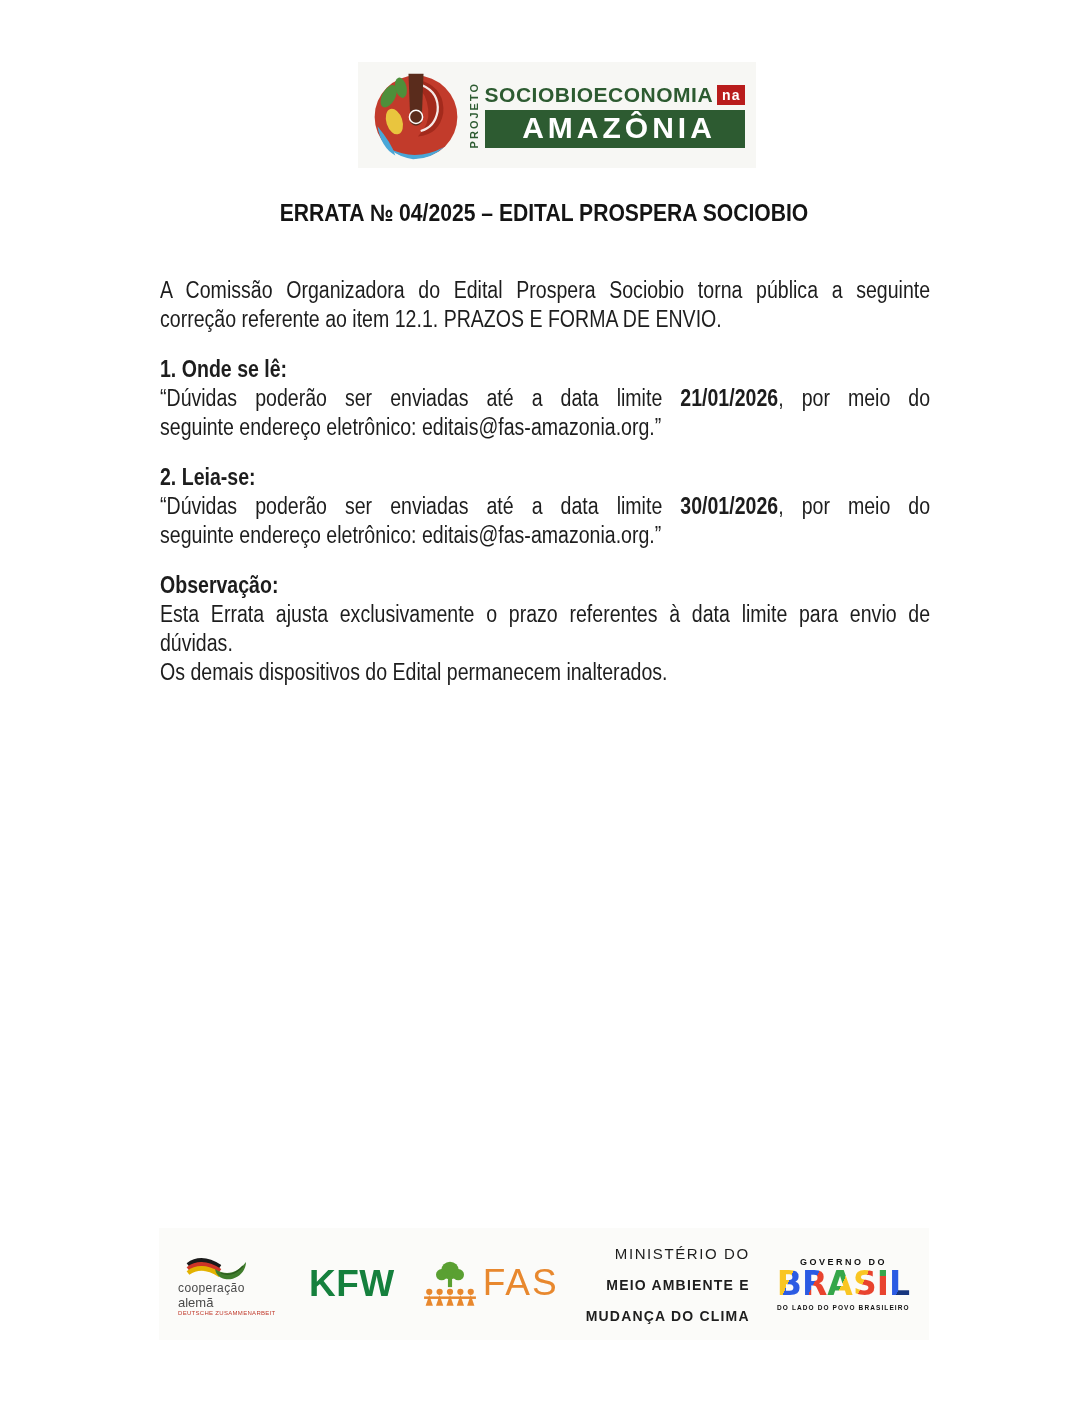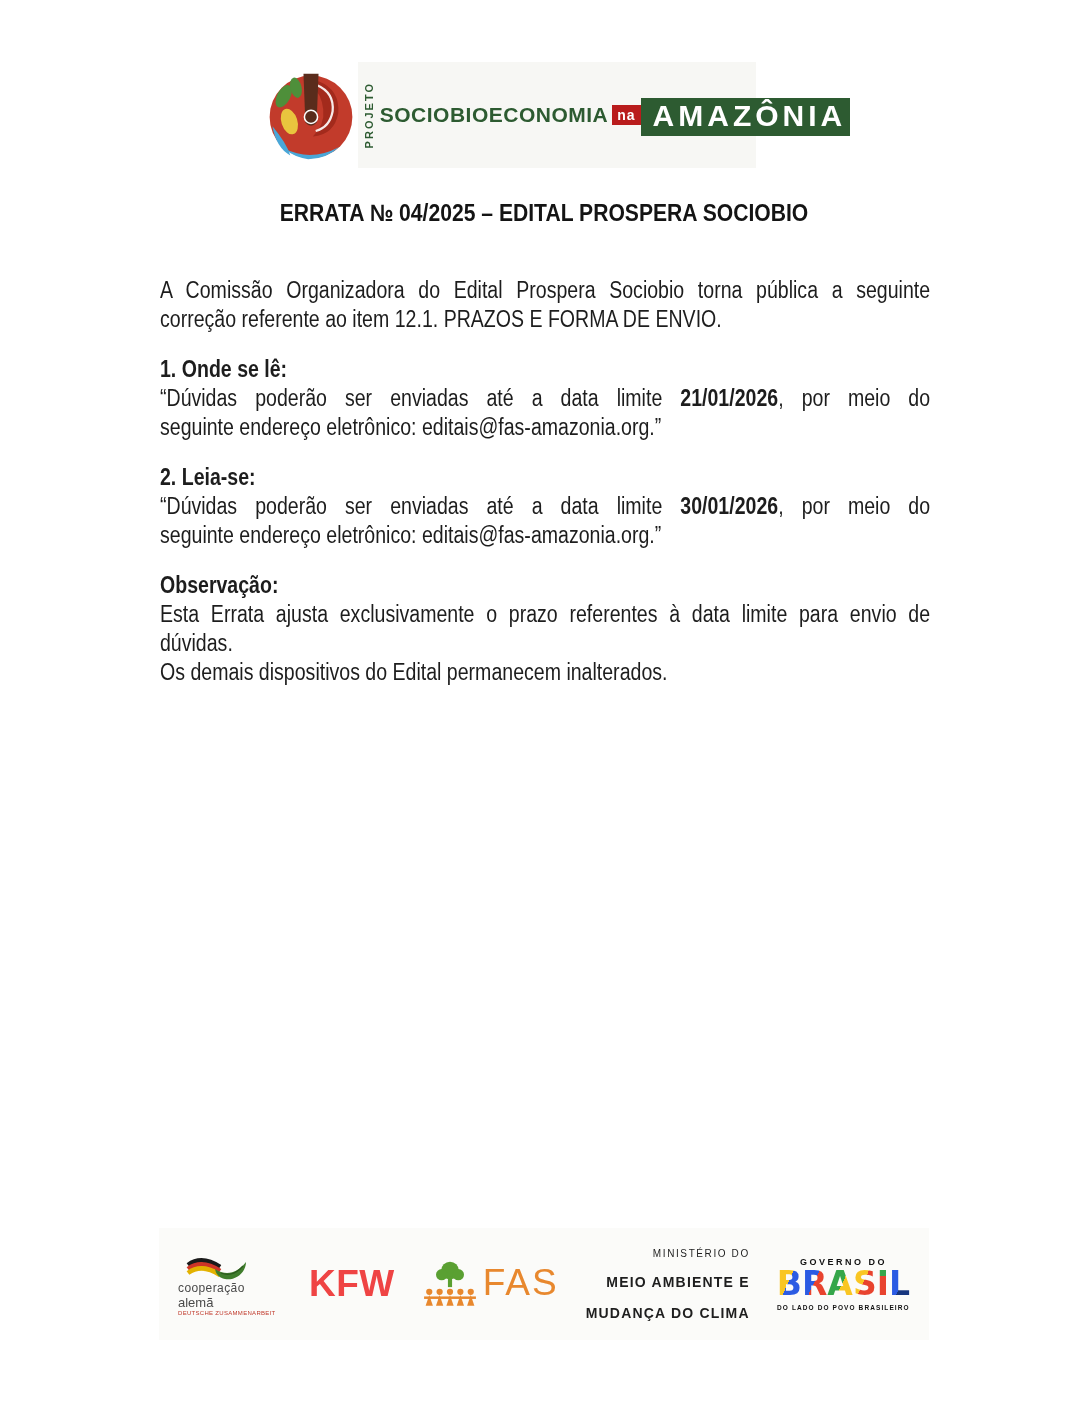--- a/index.html
+++ b/index.html
@@ -11,21 +11,21 @@
   
   .header-band {
     position:absolute; left:358px; top:62px; width:398px; height:106px;
     background:#f7f7f4; display:flex; align-items:center; justify-content:center; gap:5px;
   }
   .emblem { width:94px; height:94px; flex:0 0 auto; }
   .projeto {
     writing-mode:vertical-rl; transform:rotate(180deg);
     font-size:11px; font-weight:bold; letter-spacing:2px; color:#2d5b31;
   }
-  .logo-text { display:flex; flex-direction:row; }
+  .logo-text { display:flex; flex-direction:column; }
   .logo-row1 { display:flex; align-items:center; gap:4px; }
   .sbe-text { font-size:21px; font-weight:bold; color:#2d5b31; letter-spacing:0.5px; white-space:nowrap; }
   .na-box { background:#b91c1c; color:#fff; font-size:14px; font-weight:bold; padding:2px 5px; letter-spacing:1px; }
   .amazonia-box {
     background:#2d5b31; color:#fff; font-size:30px; font-weight:bold;
     letter-spacing:4px; text-align:center; padding:1px 4px 3px 12px; margin-top:3px;
   }
 
   
   .doc-title {
@@ -51,28 +51,28 @@
   .footer-band {
     position:absolute; left:159px; top:1228px; width:770px; height:112px;
     background:#fbfbf9; display:flex; align-items:center; justify-content:center; gap:27px;
   }
   .giz { display:flex; flex-direction:column; align-items:flex-start; width:104px; }
   .giz-ribbon { width:66px; height:30px; margin-left:6px; }
   .giz-l1 { font-size:12px; color:#4a4a4a; letter-spacing:0.4px; margin-top:-2px; }
   .giz-l2 { font-size:13px; color:#4a4a4a;text-align:center; }
   .giz-l3 { font-size:6px; color:#c0392b; letter-spacing:0.3px; }
 
-  .kfw-label { font-size:37px; font-weight:bold; color:#ef4444; letter-spacing:0.5px; }
+  .kfw-label { font-size:37px; font-weight:bold; color:#15803d; letter-spacing:0.5px; }
 
   .fas { display:flex; align-items:flex-end; gap:5px; }
   .fas-icon { width:56px; height:46px; }
   .fas-label { font-size:37px; color:#e8882e; letter-spacing:2px; line-height:1; margin-bottom:6px; }
 
   .ministry { text-align:right; color:#1e1e1e; }
-  .min-l1 { font-size:10px; letter-spacing:1.6px; font-weight:500; }
+  .min-l1 { font-size:15px; letter-spacing:1.6px; font-weight:500; }
   .min-l2, .min-l3 { font-size:14px; font-weight:bold; letter-spacing:1.2px; margin-top:15px; }
 
   .brasil { text-align:center; }
   .brasil-top { font-size:9px; font-weight:bold; letter-spacing:2.5px; color:#111; }
   .brasil-word { font-size:33px; font-weight:bold; line-height:1.05; font-family:"DejaVu Sans", sans-serif; }
   .bl { -webkit-background-clip:text; background-clip:text; color:transparent; }
   .b1 { background-image:linear-gradient(115deg,#f9c623 46%,#2b5be3 46%); }
   .b2 { background-image:linear-gradient(115deg,#2b5be3 48%,#e8432e 48%); }
   .b3 { background-image:linear-gradient(115deg,#35a64a 55%,#f9c623 55%); }
   .b4 { background-image:linear-gradient(115deg,#f9c623 45%,#e8432e 45%); }

